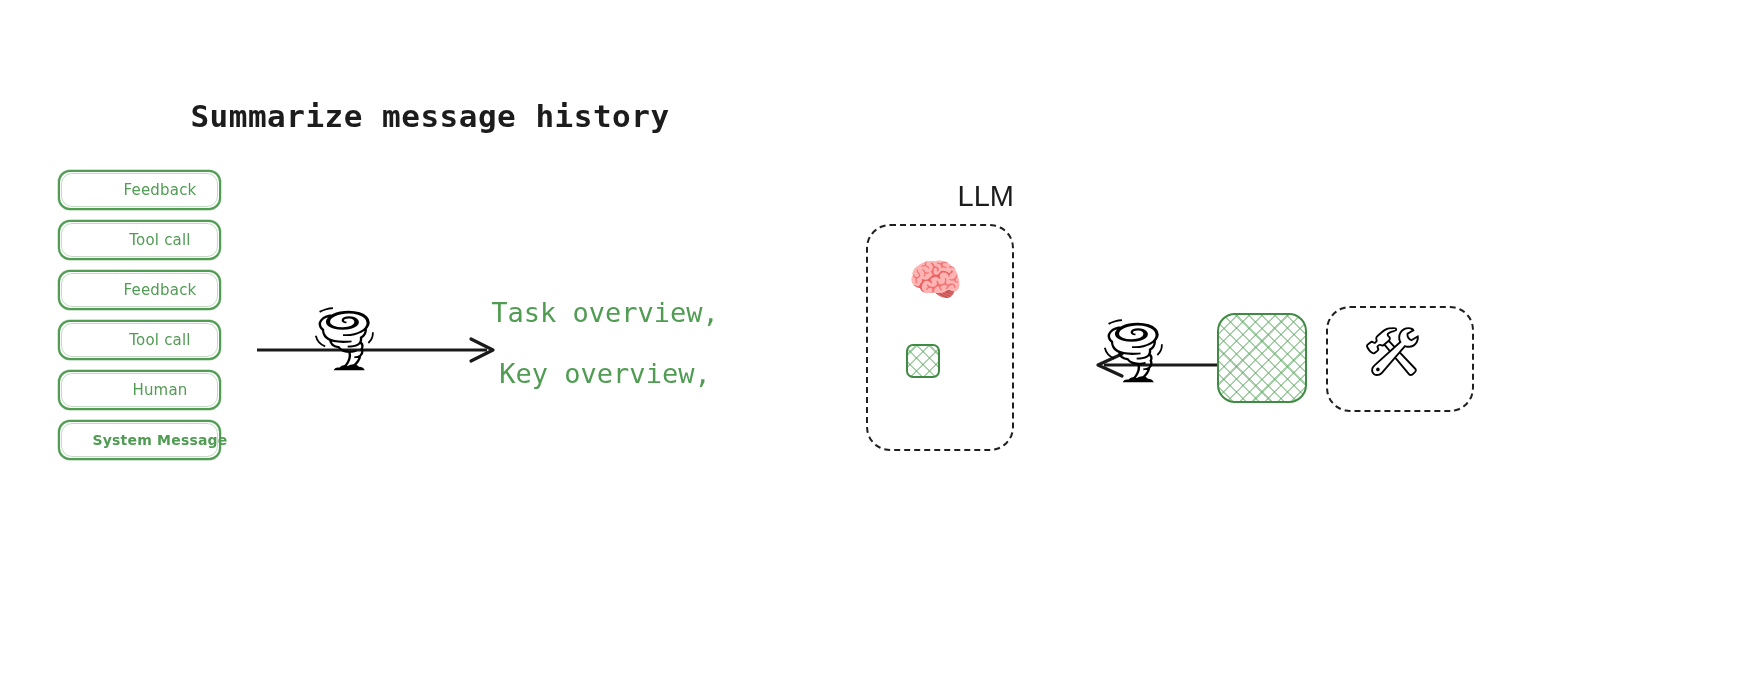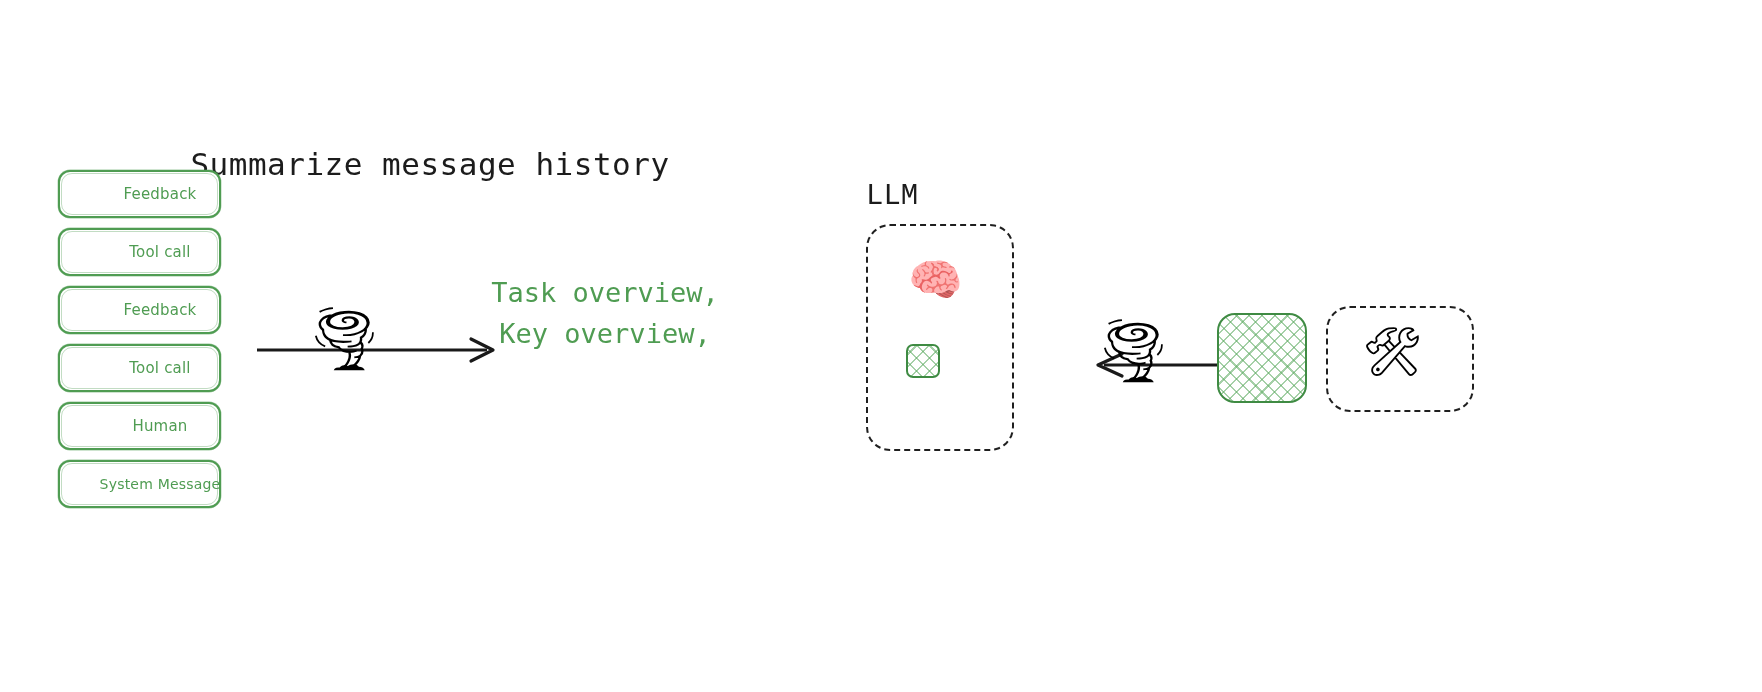--- a/index.html
+++ b/index.html
@@ -18,43 +18,42 @@
   .canvas {
     position: absolute;
     inset: 0;
   }
 
   
   .panel-title {
     position: absolute;
     font-family: "DejaVu Sans Mono", "Liberation Mono", monospace;
     font-size: 31px;
-    font-weight: 400;
+    font-weight: 700;
     color: #1c1c1c;
     letter-spacing: 0.5px;
     white-space: nowrap;
     text-align: center;
-    margin-top: 48px;
   }
   #title-left  { left: 0;    top: 98px;  width: 860px; }
   #title-right { left: 880px; top: 98px; width: 880px; }
 
   
   .msg-stack {
     position: absolute;
     left: 58px;
     top: 170px;
     width: 163px;
     display: flex;
     flex-direction: column;
     gap: 10px;
   }
   .msg-box {
     position: relative;
-    height: 48px;
+    height: 40px;
     border: 2px solid #4f9c52;
     border-radius: 12px;
     background: #ffffff;
     display: flex;
     align-items: center;
     justify-content: center;
     box-sizing: border-box;
     
     box-shadow: 0 0 0 0.4px rgba(79,156,82,0.55);
     padding-left: 41px;
@@ -68,21 +67,21 @@
     border-radius: 11px;
     pointer-events: none;
   }
   .msg-label {
     font-family: "DejaVu Sans", "Liberation Sans", sans-serif;
     font-size: 15px;
     color: #4f9c52;
     white-space: nowrap;
     letter-spacing: 0.2px;
   }
-  .msg-box.narrow-text .msg-label { font-size: 14px; }
+  .msg-box.narrow-text .msg-label { font-size: 14px; font-weight: bold; }
 
   
   .arrow-svg {
     position: absolute;
     overflow: visible;
   }
   #arrow-left-svg  { left: 255px;  top: 325px; }
   #arrow-right-svg { left: 1090px; top: 345px; }
 
   
@@ -101,40 +100,40 @@
     position: absolute;
     left: 470px;
     top: 272px;
     width: 270px;
     text-align: center;
     font-family: "DejaVu Sans Mono", "Liberation Mono", monospace;
     font-size: 27px;
     line-height: 41px;
     color: #4f9c52;
   }
-  #summary-text div { white-space: nowrap; }
+  #summary-text div { white-space: nowrap; margin-top: 20px; }
   #summary-text div.etc { white-space: normal; }
 
   
   .dashed-box {
     position: absolute;
     border: 2.5px dashed #1f1f1f;
     border-radius: 24px;
     background: #ffffff;
     box-sizing: border-box;
   }
   #llm-box  { left: 866px;  top: 224px; width: 148px; height: 227px; }
   #tool-box { left: 1326px; top: 306px; width: 148px; height: 106px; }
 
   .node-label {
     position: absolute;
-    font-family: Liberation Mono, monospace;
+    font-family: Liberation Sans, sans-serif;
     font-size: 29px;
     color: #1c1c1c;
-    text-align: left;
+    text-align: right;
     white-space: nowrap;
   }
   #llm-label  { left: 866px;  top: 180px; width: 148px; }
   #tool-label { left: 1326px; top: 261px; width: 148px; }
 
   
   .emoji {
     position: absolute;
     line-height: 1;
     user-select: none;

